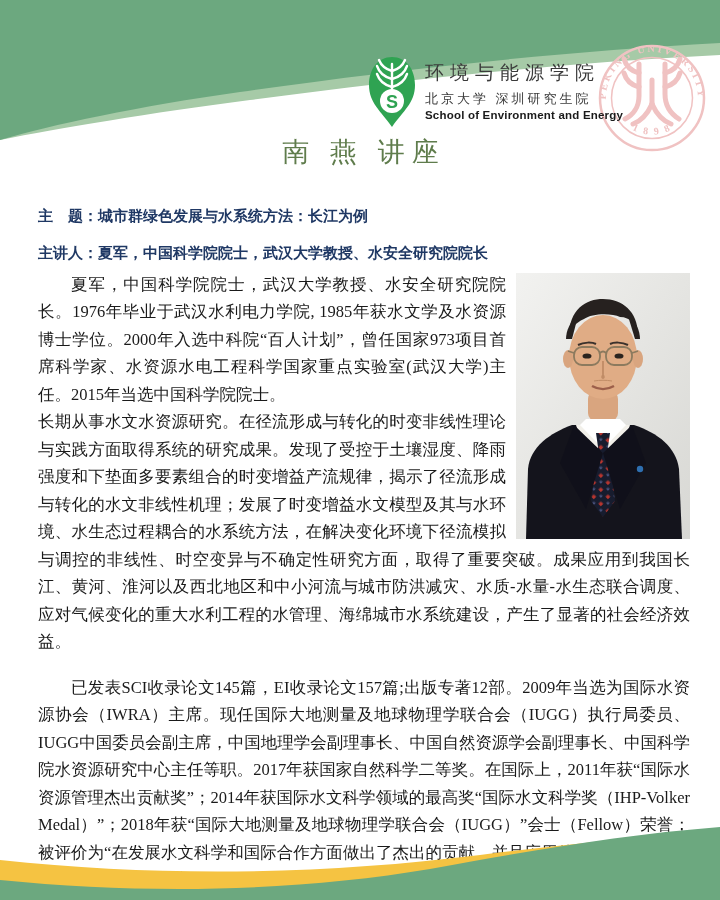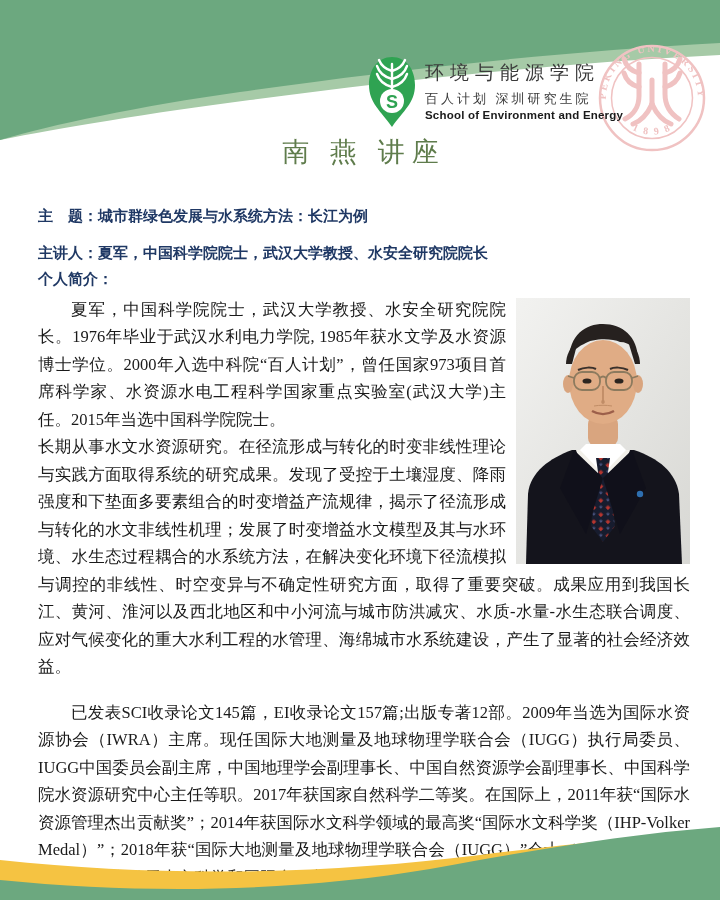--- a/index.html
+++ b/index.html
@@ -87,35 +87,34 @@
       <path d="M24,31 C16,29 11,24 9,18"></path>
       <path d="M24,15 C31,13 35,9 37,4"></path>
       <path d="M24,23 C32,21 37,16 39,10"></path>
       <path d="M24,31 C32,29 37,24 39,18"></path>
     </g>
     <circle cx="24" cy="45" r="12" fill="#ffffff"></circle>
     <text x="24" y="51.5" text-anchor="middle" font-family="Liberation Sans, sans-serif" font-size="18" font-weight="bold" fill="var(--leaf-green)">S</text>
   </svg>
   <div class="logo-text">
     <div class="logo-line1">环境与能源学院</div>
-    <div class="logo-line2">百人计划 深圳研究生院</div>
+    <div class="logo-line2">北京大学 深圳研究生院</div>
     <div class="logo-line3">School of Environment and Energy</div>
   </div>
 </div>
 
 <h1 class="page-title">南 燕 讲座</h1>
 
 <div class="content">
   <div class="meta-line meta-topic">
     <span>主　题：</span><span>城市群绿色发展与水系统方法：长江为例</span>
   </div>
   <div class="meta-line meta-speaker">
     <span>主讲人：</span><span>夏军，中国科学院院士，武汉大学教授、水安全研究院院长</span>
   </div>
-  <div class="meta-line meta-biolabel">个人简介：</div>
 
   <div class="bio">
 
     <svg class="photo" viewBox="0 0 174 266" aria-hidden="true">
       <defs>
         <linearGradient id="phBg" x1="0" y1="0" x2="1" y2="1">
           <stop offset="0" stop-color="#f2f2f0"></stop>
           <stop offset="1" stop-color="#d8d8d4"></stop>
         </linearGradient>
         <pattern id="tiePat" width="10" height="10" patternUnits="userSpaceOnUse" patternTransform="rotate(45)">

